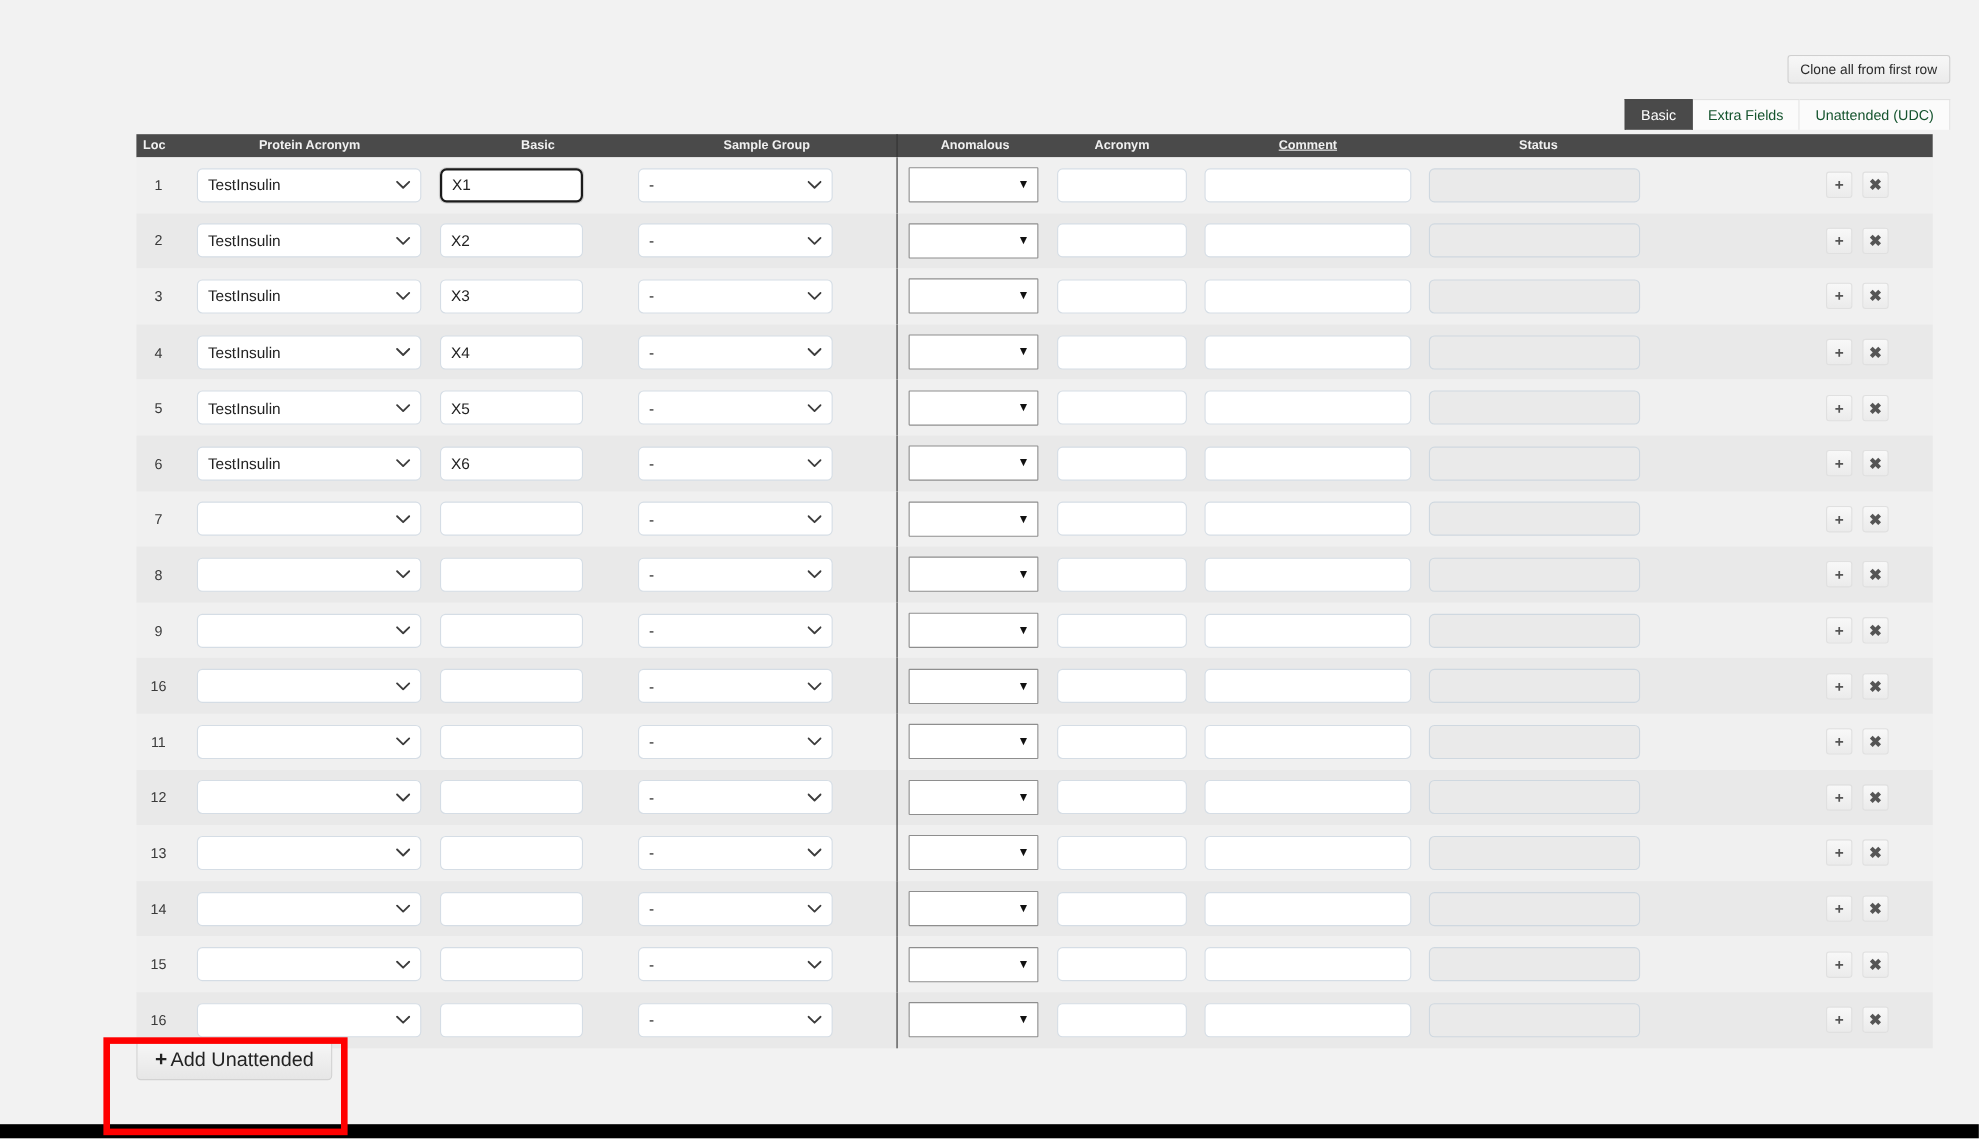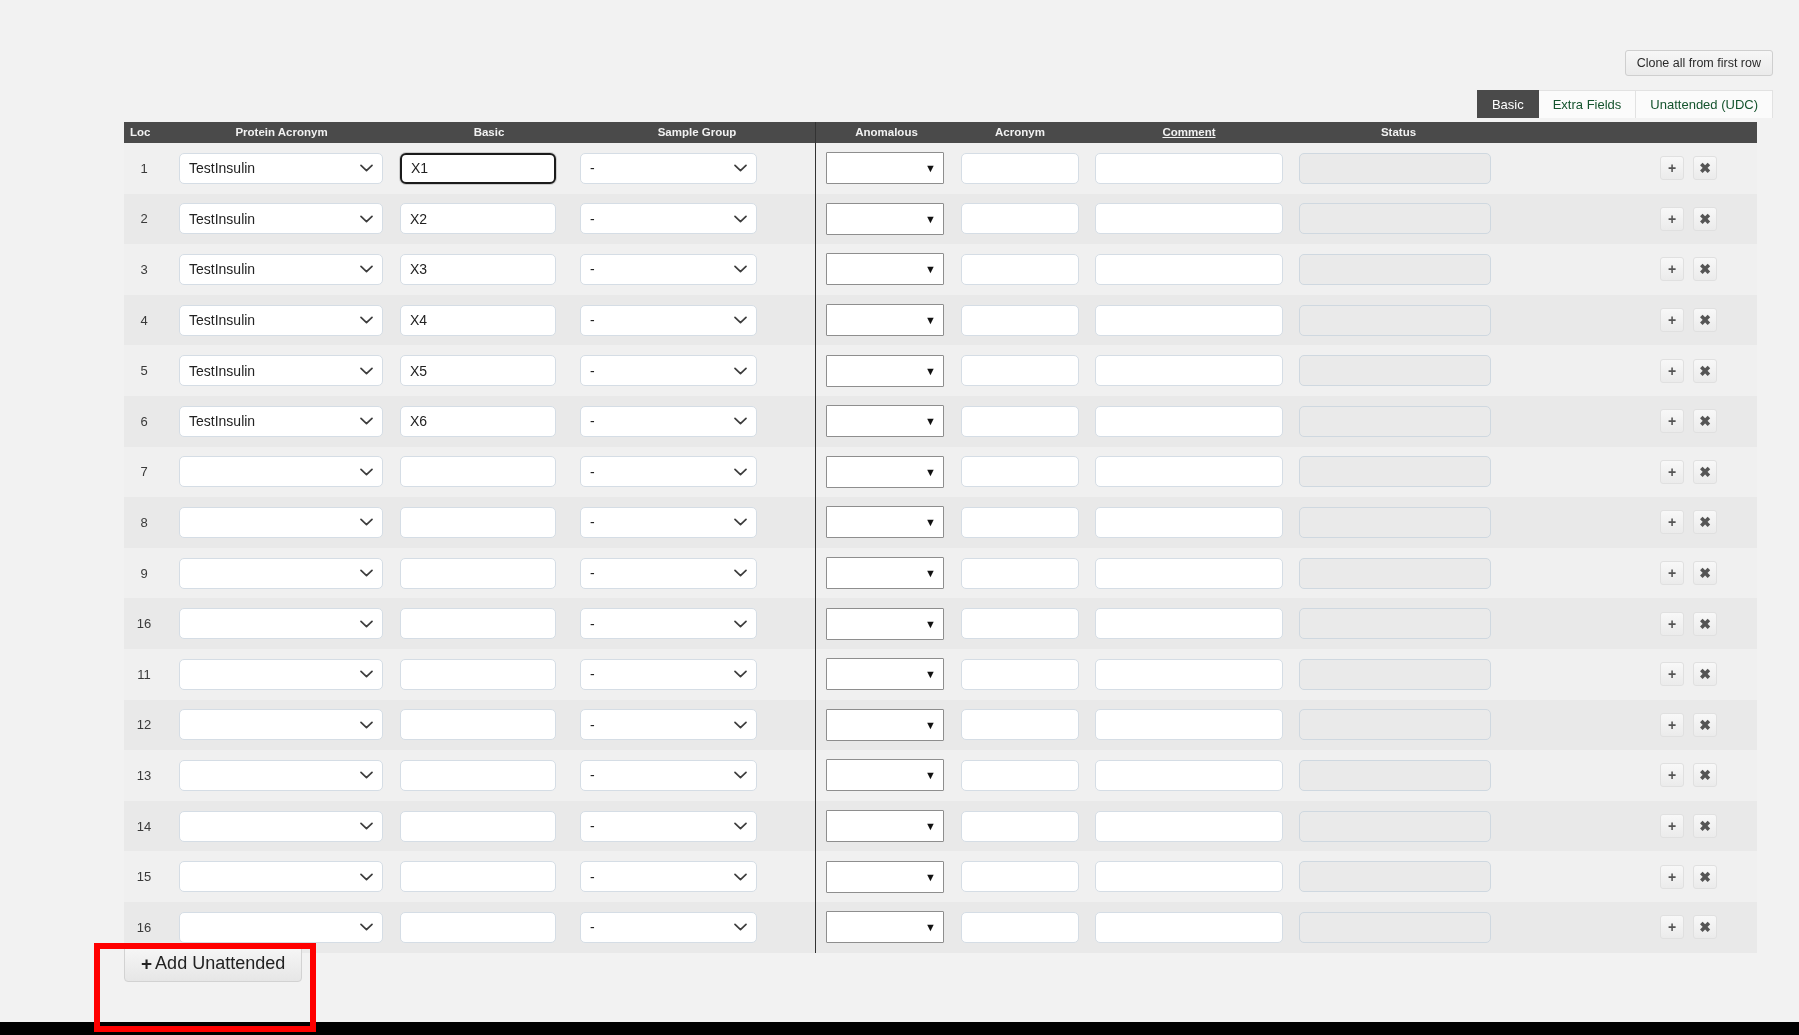--- a/index.html
+++ b/index.html
@@ -140,21 +140,21 @@
   .chev {
     position: absolute;
     right: 10px; top: 50%;
     transform: translateY(-50%);
     pointer-events: none;
     width: 13px; height: 8px;
   }
   .chev svg { display: block; }
 
   .w-prot { width: 204px; margin-left: 15px; }
-  .w-name { width: 156px; margin-left: 1px; }
+  .w-name { width: 130px; margin-left: 1px; }
   .w-sgroup{ width: 177px; margin-left: 1px; }
 
   .name-focus {
     border: 2px solid #1b1b1b !important;
     border-radius: 6px;
     box-shadow: 0 0 0 1px rgba(0,0,0,0.15);
   }
 
   
   .nat-sel {

